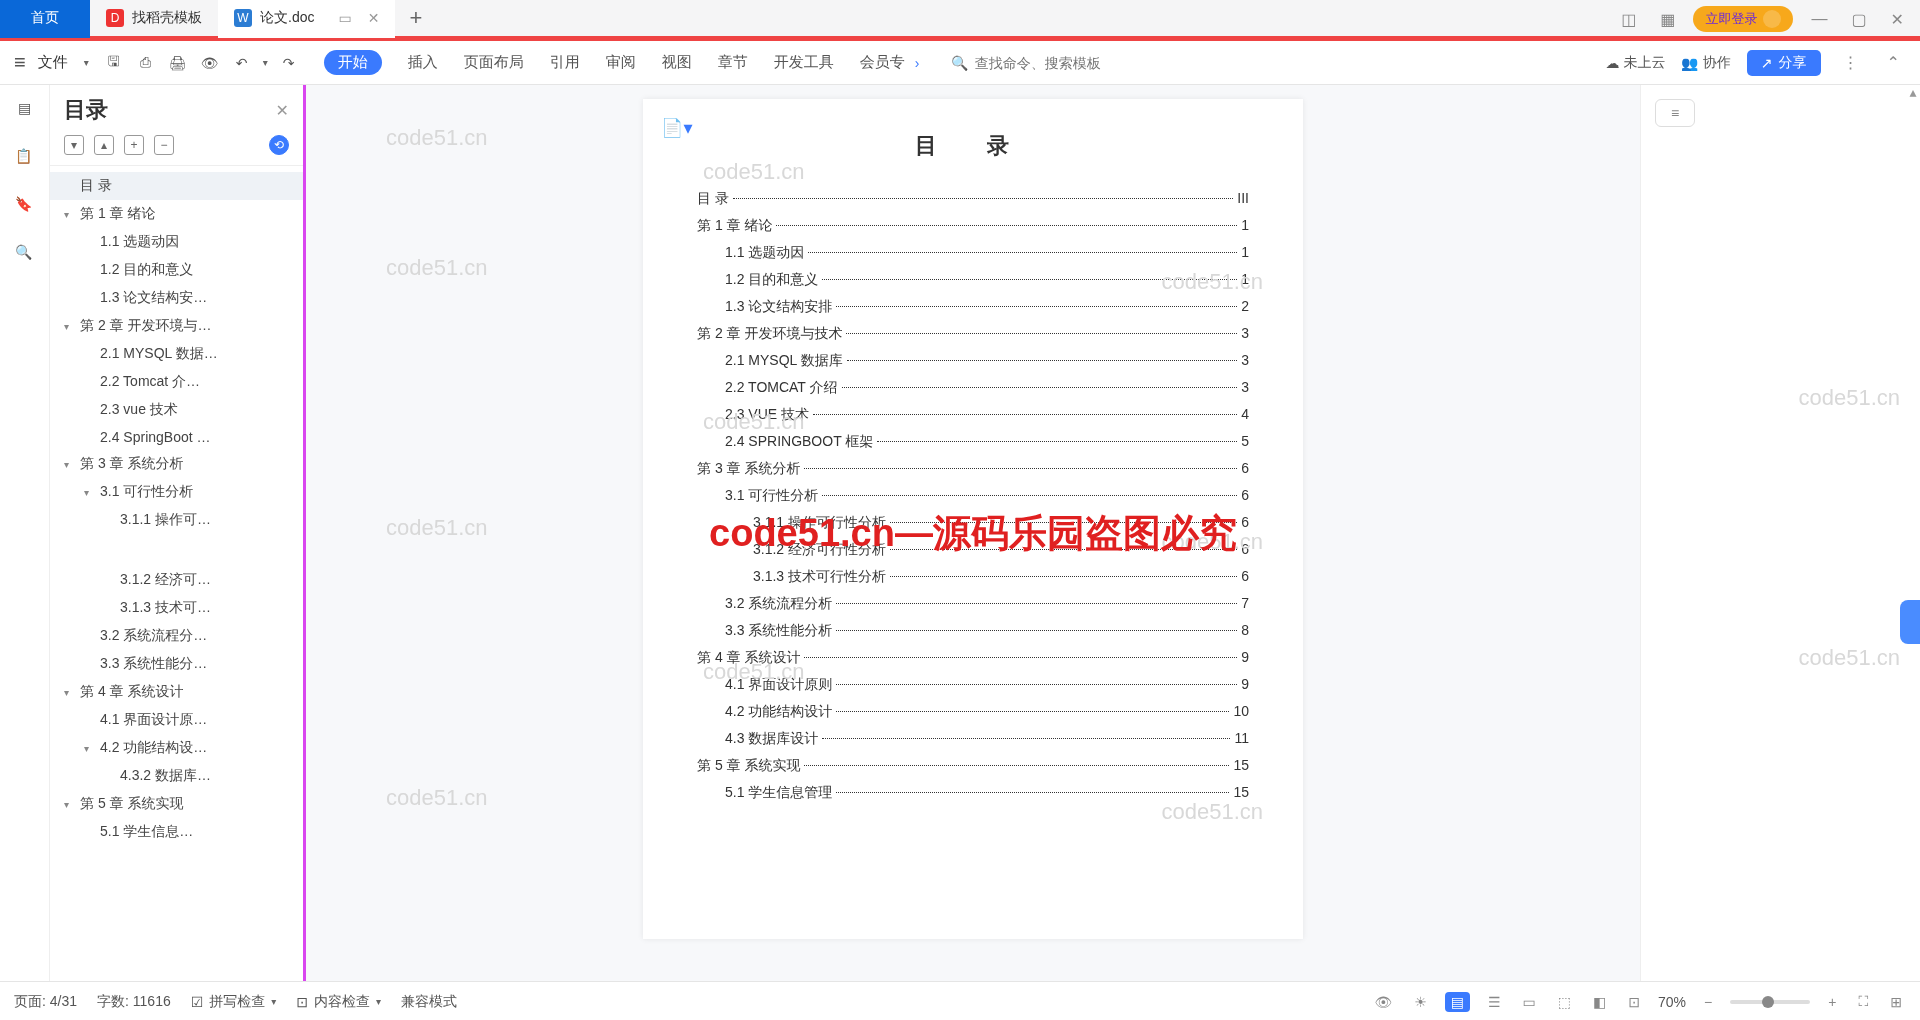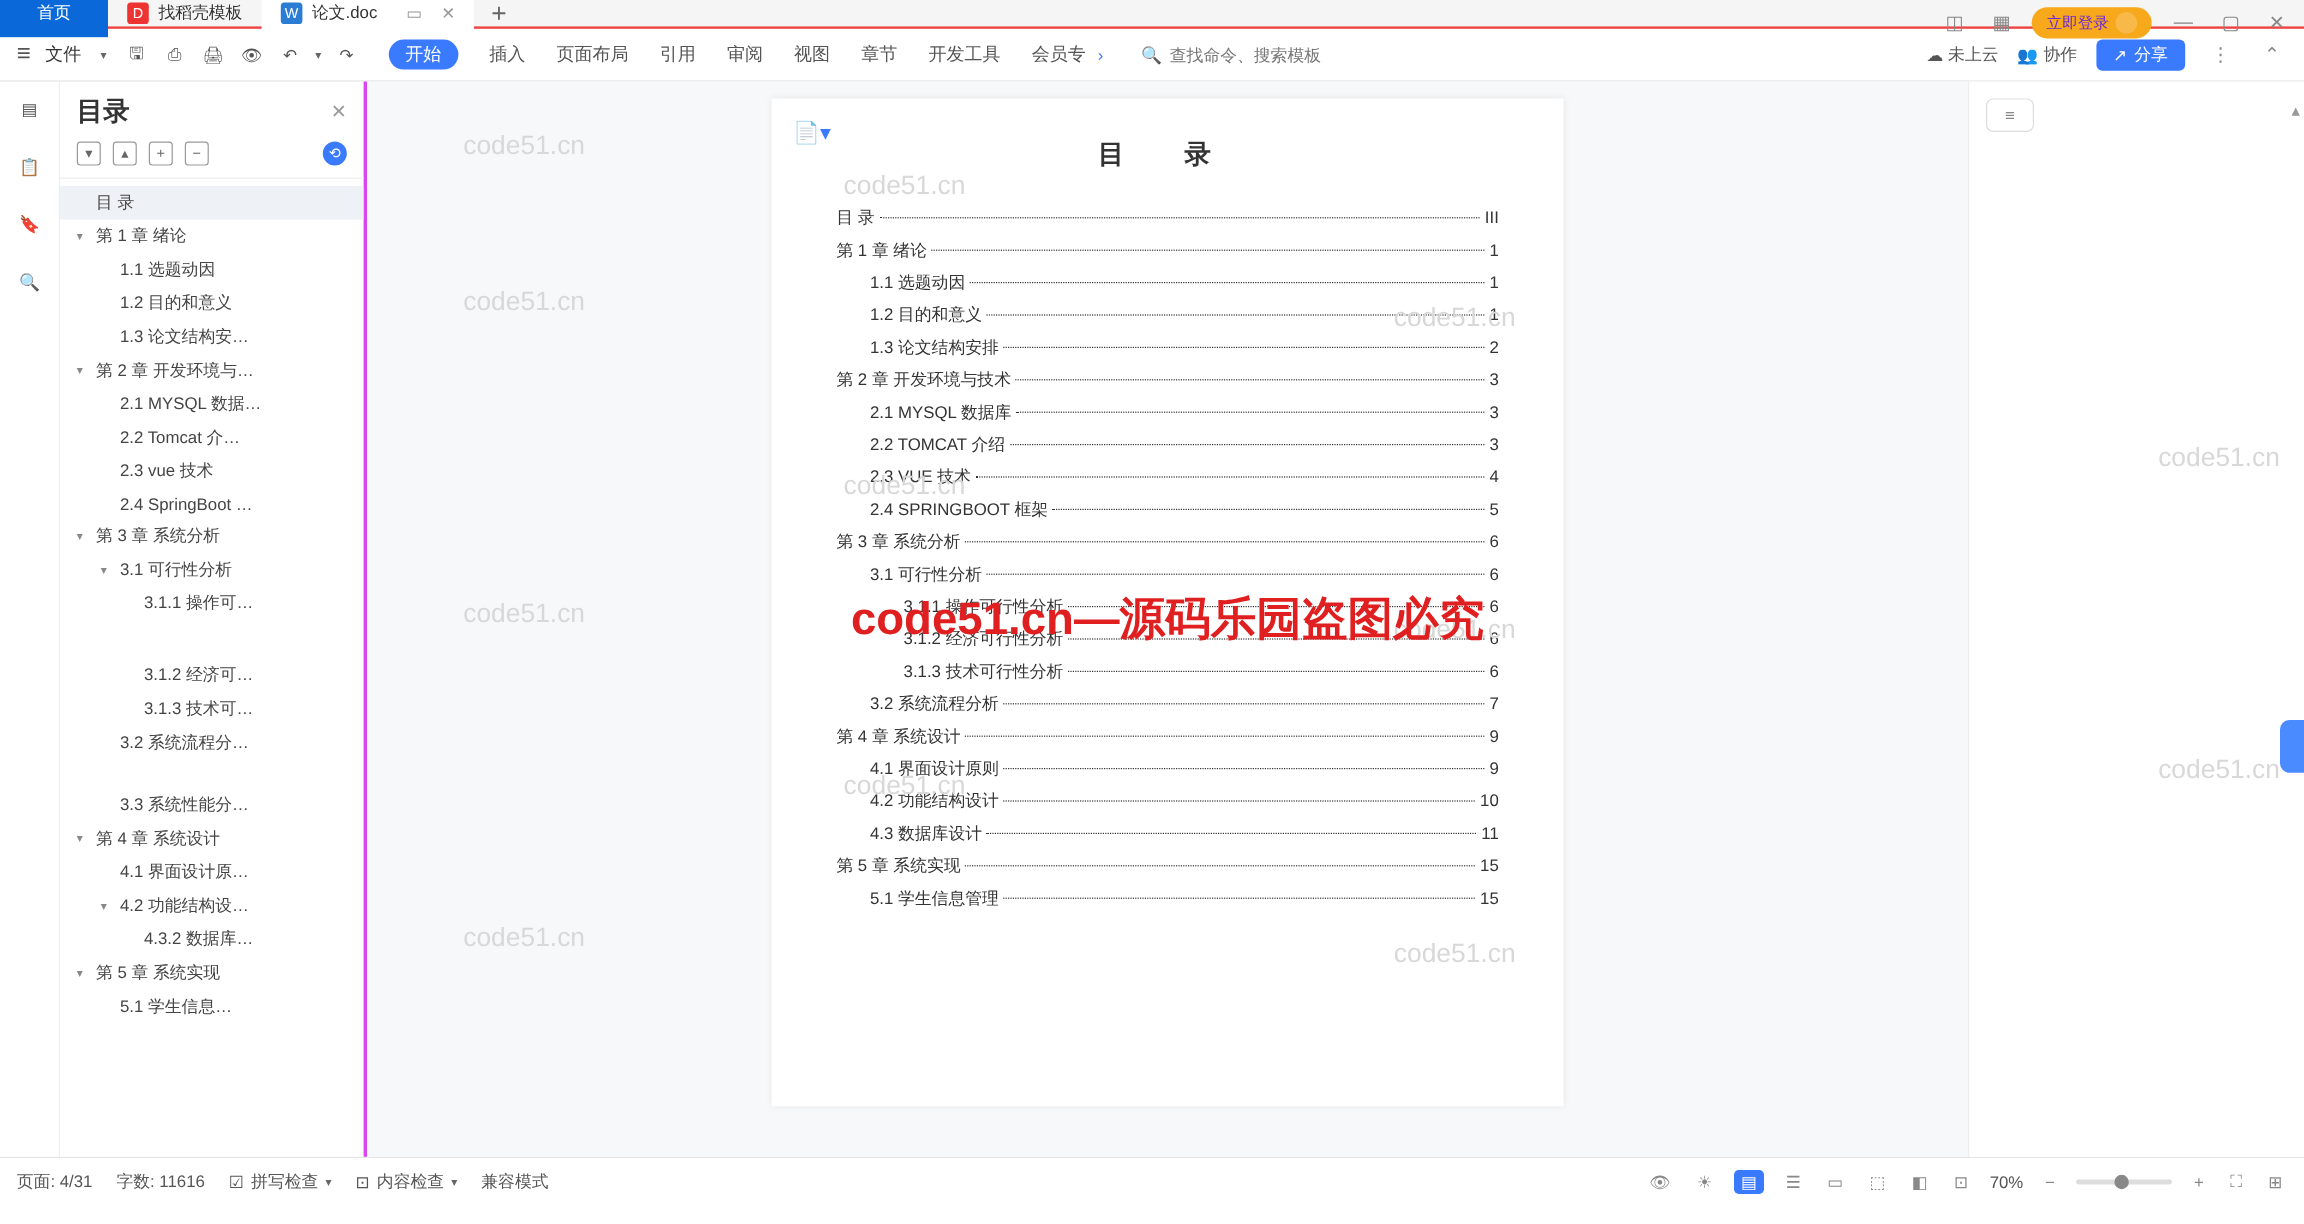--- a/index.html
+++ b/index.html
@@ -1,17 +1,17 @@
 <!DOCTYPE html>
 <html><head>
 <meta charset="utf-8">
 <style>
 *{margin:0;padding:0;box-sizing:border-box;font-family:"Microsoft YaHei",Arial,sans-serif}
 body{background:#fff;width:1920px;height:1020px;overflow:hidden;position:relative;font-size:14px;color:#333}
-.tabbar{height:24px;background:#f5f5f6;display:flex;align-items:center;border-bottom:2px solid #ef4444}
+.tabbar{height:41px;background:#f5f5f6;display:flex;align-items:center;border-bottom:5px solid #ef4444}
 .tab{height:40px;display:flex;align-items:center;padding:0 16px;gap:8px;cursor:pointer;position:relative;min-width:110px}
 .tab.home{background:#0a68d8;color:#fff;min-width:90px;justify-content:center}
 .tab.active{background:#fff}
 .tab-icon{width:18px;height:18px;display:inline-flex;align-items:center;justify-content:center}
 .tab-close{color:#999;font-size:14px;margin-left:8px}
 .tab-plus{padding:0 14px;color:#666;font-size:22px;cursor:pointer}
 .top-right{position:absolute;right:10px;top:6px;display:flex;align-items:center;gap:12px}
 .btn-login{background:#f7a81b;color:#6d28d9;padding:4px 12px;border-radius:14px;font-size:13px;display:flex;align-items:center;gap:6px}
 .winctl{color:#888;font-size:16px;padding:0 6px;cursor:pointer}
 .menubar{height:44px;display:flex;align-items:center;border-bottom:1px solid #e5e5e5;padding:0 14px;gap:6px}
@@ -172,21 +172,21 @@
         <div class="navitem" style="padding-left: 34px;"><span class="tw"></span>2.1 MYSQL 数据…</div>
         <div class="navitem" style="padding-left: 34px;"><span class="tw"></span>2.2 Tomcat  介…</div>
         <div class="navitem" style="padding-left: 34px;"><span class="tw"></span>2.3 vue 技术</div>
         <div class="navitem" style="padding-left: 34px;"><span class="tw"></span>2.4 SpringBoot …</div>
         <div class="navitem" style="padding-left: 14px;"><span class="tw">▾</span>第 3 章  系统分析</div>
         <div class="navitem" style="padding-left: 34px;"><span class="tw">▾</span>3.1 可行性分析</div>
         <div class="navitem" style="padding-left: 54px;"><span class="tw"></span>3.1.1 操作可…</div>
         <div class="navitem" style="padding-left: 54px; margin-top: 32px;"><span class="tw"></span>3.1.2 经济可…</div>
         <div class="navitem" style="padding-left: 54px;"><span class="tw"></span>3.1.3 技术可…</div>
         <div class="navitem" style="padding-left: 34px;"><span class="tw"></span>3.2 系统流程分…</div>
-        <div class="navitem" style="padding-left: 34px; margin-top: 24px;"><span class="tw"></span>3.3 系统性能分…</div>
+        <div class="navitem" style="padding-left: 34px;"><span class="tw"></span>3.3 系统性能分…</div>
         <div class="navitem" style="padding-left: 14px;"><span class="tw">▾</span>第 4 章  系统设计</div>
         <div class="navitem" style="padding-left: 34px;"><span class="tw"></span>4.1 界面设计原…</div>
         <div class="navitem" style="padding-left: 34px;"><span class="tw">▾</span>4.2 功能结构设…</div>
         <div class="navitem" style="padding-left: 54px;"><span class="tw"></span>4.3.2  数据库…</div>
         <div class="navitem" style="padding-left: 14px;"><span class="tw">▾</span>第 5 章  系统实现</div>
         <div class="navitem" style="padding-left: 34px;"><span class="tw"></span>5.1 学生信息…</div>
       </div>
   </div>
 
   <div class="canvas">
@@ -271,20 +271,25 @@
           </div>
           <div class="tocline" style="padding-left: 56px;">
             <span class="txt">3.1.3 技术可行性分析</span>
             <span class="dots"></span>
             <span class="pg">6</span>
           </div>
           <div class="tocline" style="padding-left: 28px;">
             <span class="txt">3.2 系统流程分析</span>
             <span class="dots"></span>
             <span class="pg">7</span>
+          </div>
+          <div class="tocline" style="padding-left: 28px;">
+            <span class="txt">3.3 系统性能分析</span>
+            <span class="dots"></span>
+            <span class="pg">8</span>
           </div>
           <div class="tocline" style="padding-left: 0px;">
             <span class="txt">第 4 章  系统设计</span>
             <span class="dots"></span>
             <span class="pg">9</span>
           </div>
           <div class="tocline" style="padding-left: 28px;">
             <span class="txt">4.1 界面设计原则</span>
             <span class="dots"></span>
             <span class="pg">9</span>

